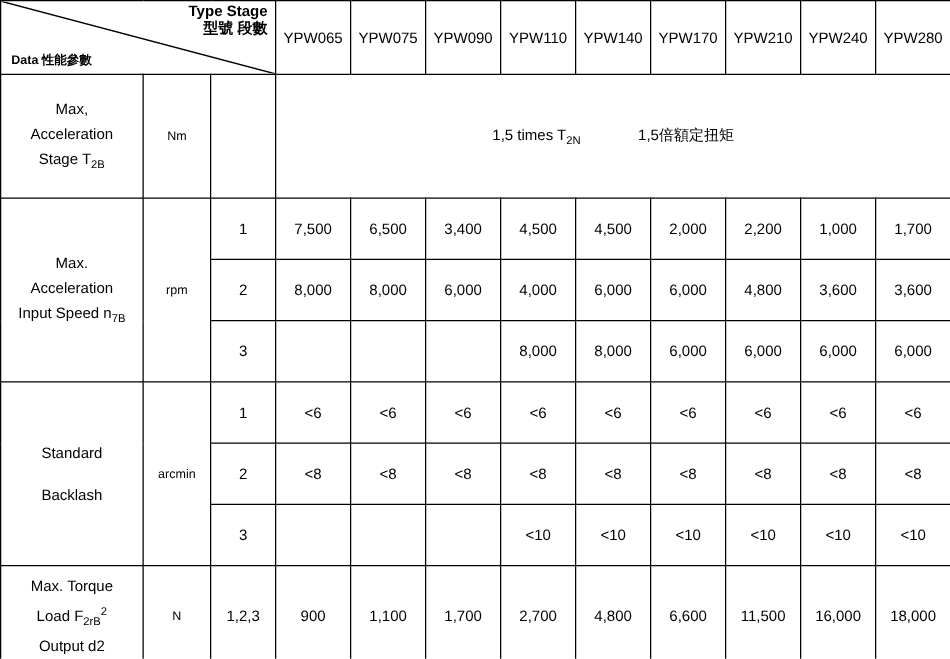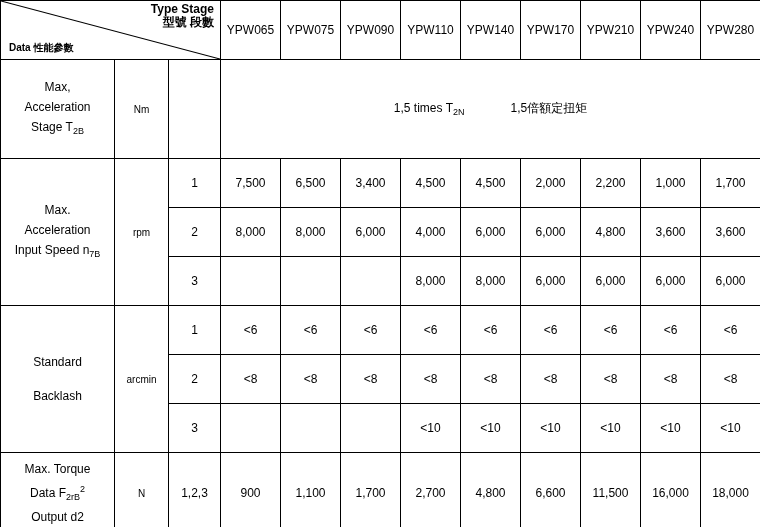--- a/index.html
+++ b/index.html
@@ -237,21 +237,21 @@
       <td class="val">&lt;10</td>
       <td class="val">&lt;10</td>
       <td class="val">&lt;10</td>
       <td class="val">&lt;10</td>
       <td class="val">&lt;10</td>
     </tr>
 
     <tr>
       <td class="param" style="height:76px">
         <span class="pline">Max. Torque</span>
-        <span class="pline"><span>Data F</span><span class="sub">2rB</span><span class="sup">2</span></span>
+        <span class="pline"><span>Load F</span><span class="sub">2rB</span><span class="sup">2</span></span>
         <span class="pline">Output d2</span>
       </td>
       <td class="unit">N</td>
       <td class="stage">1,2,3</td>
       <td class="val">900</td>
       <td class="val">1,100</td>
       <td class="val">1,700</td>
       <td class="val">2,700</td>
       <td class="val">4,800</td>
       <td class="val">6,600</td>

